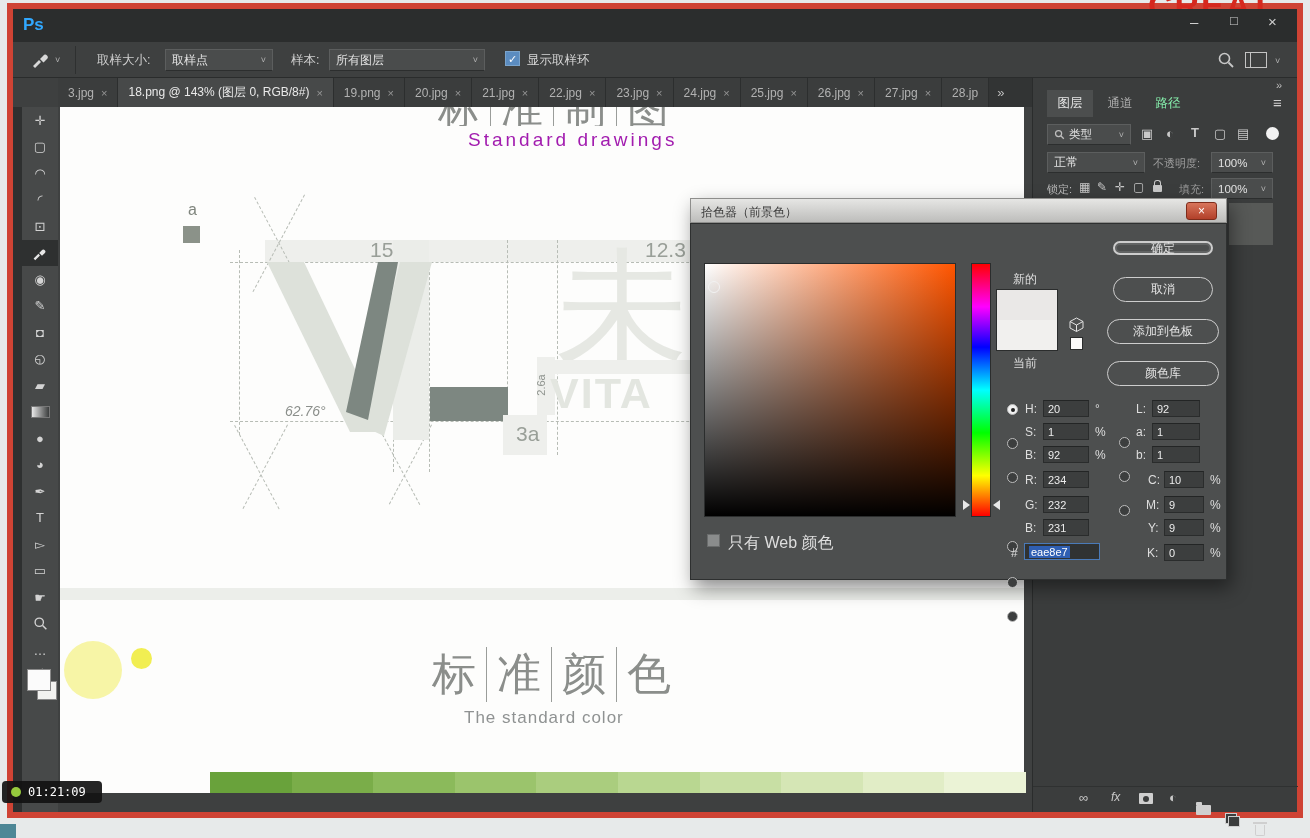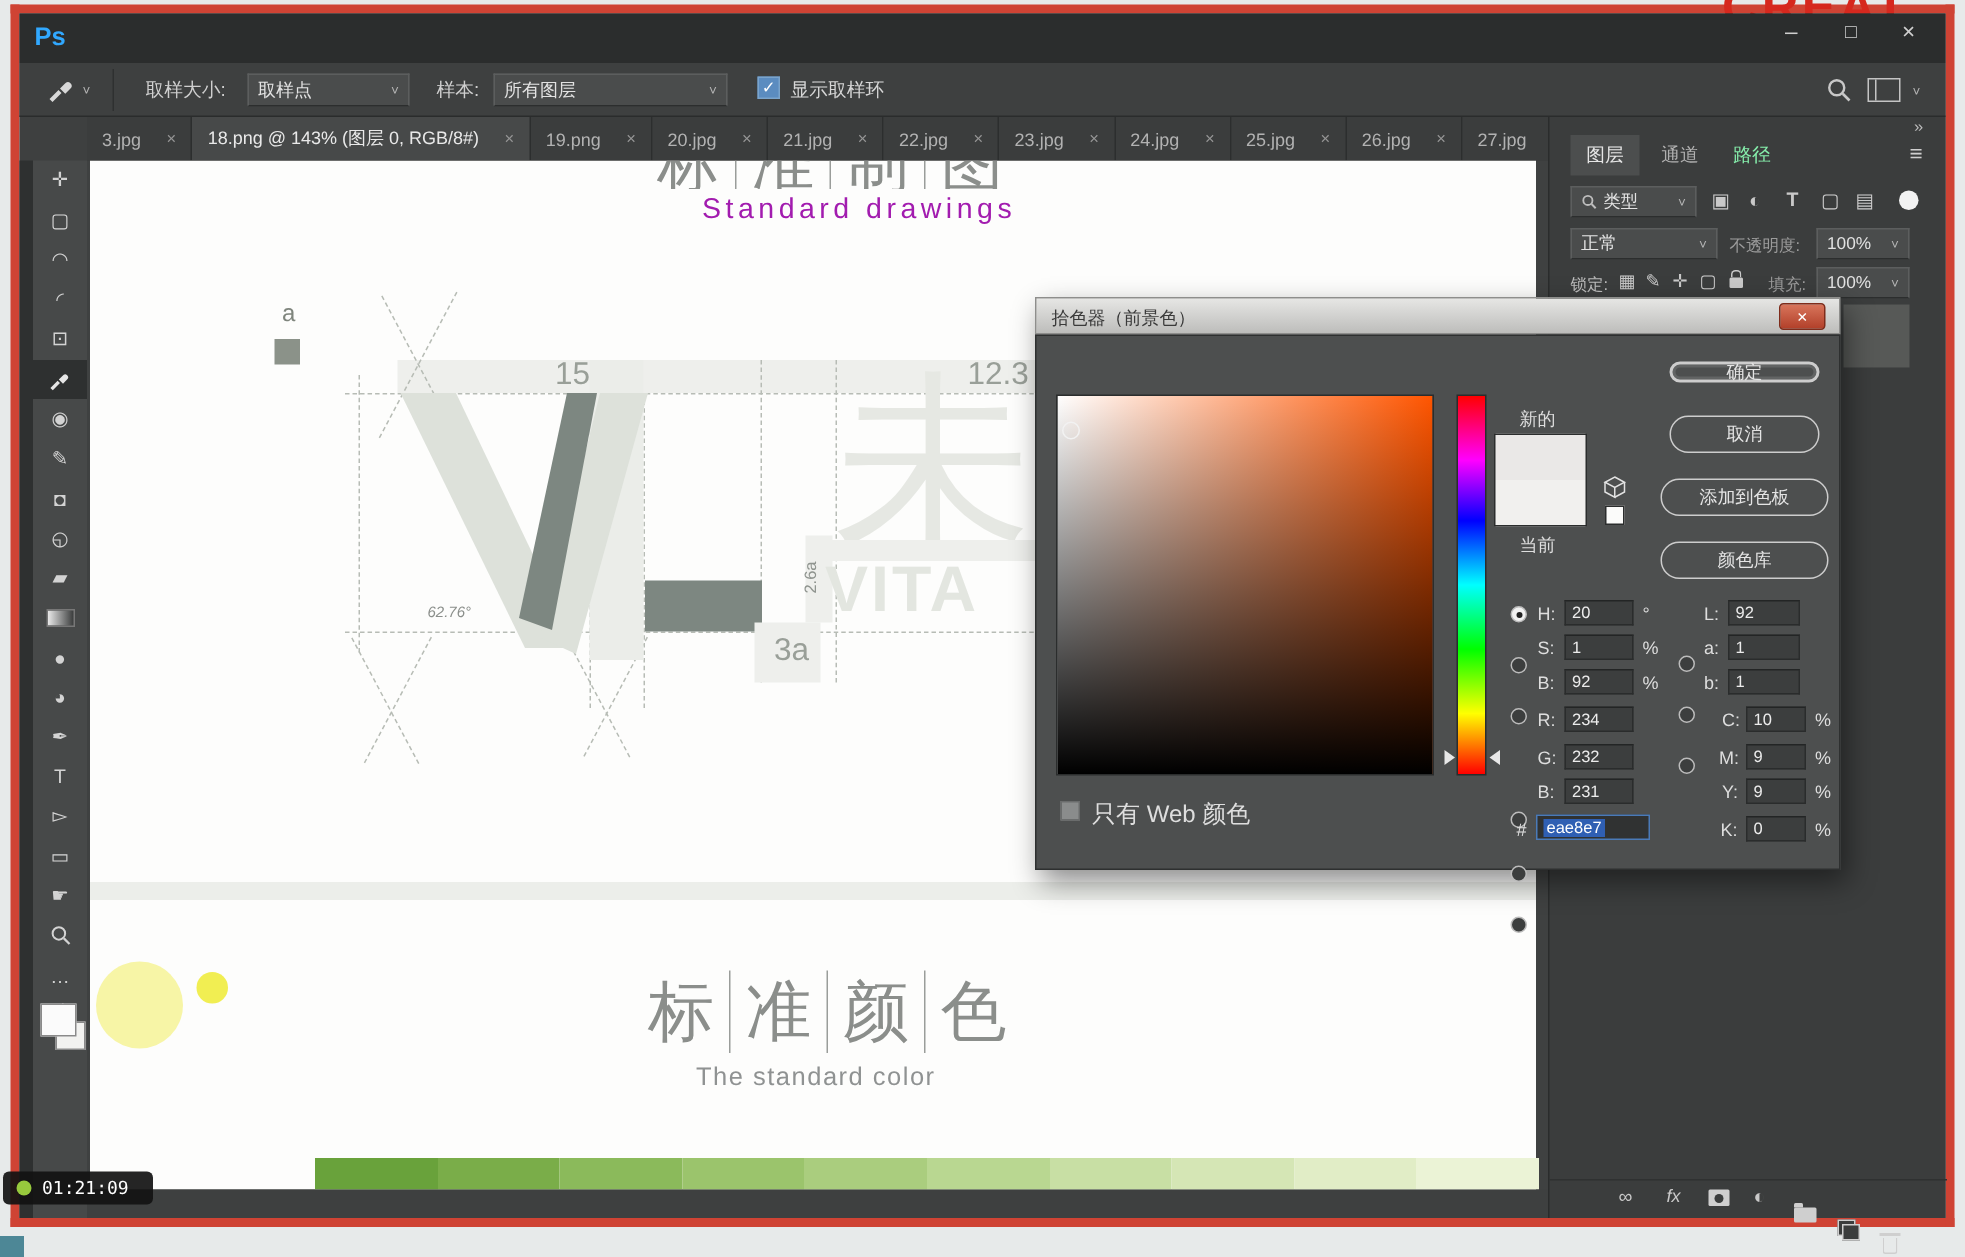--- a/index.html
+++ b/index.html
@@ -8,21 +8,21 @@
   .t{position:absolute;box-sizing:border-box;}
   .txt{white-space:nowrap;}
   
   .frame{background:#cf4334;}
   
   .menuitem{display:inline-block;padding:5px 9px;font-size:13px;color:#d6d6d6;cursor:default;}
   .dd{background:#4a4c4c;border:1px solid #5c5e5e;border-bottom-color:#2c2e2e;color:#e2e2e2;
       font-size:12px;display:flex;align-items:center;justify-content:space-between;padding:0 6px;}
   .chev{font-size:9px;color:#b5b5b5;}
   
-  .tab{display:flex;align-items:center;gap:17px;padding:0 10px;font-size:12px;height:29px;
+  .tab{display:flex;align-items:center;gap:7px;padding:0 10px;font-size:12px;height:29px;
        background:#3b3d3d;color:#b2b2b2;border-right:1px solid #2c2e2e;flex:0 0 auto;}
   .tab.active{background:#474949;color:#e9e9e9;}
   .tabclose{font-size:11px;color:#969696;}
   
   .tool{width:36px;height:26.5px;display:flex;align-items:center;justify-content:center;
         color:#d3d3d3;font-size:13px;}
   .tool.active{background:#2e3030;}
   
   .fld{background:#3c3e3e;border:1px solid #2a2c2c;border-top-color:#232525;color:#ececec;
        font-size:11px;padding:2px 4px;height:17px;}
@@ -228,21 +228,21 @@
       <div class="t gh" style="left:318px;top:318px;width:90px;transform:rotate(62deg);transform-origin:left top"></div>
       <div class="t gh" style="left:372px;top:318px;width:90px;transform:rotate(118deg);transform-origin:left top"></div>
 
       <svg class="t" style="left:170px;top:123px" width="480" height="260" viewBox="0 0 480 260">
         <rect x="163" y="10" width="36" height="200" fill="#ebede9"></rect>
         <polygon points="37,32 74,32 155,202 120,202" fill="#dde1da"></polygon>
         <polygon points="170,32 202,32 154,206 130,195" fill="#dde1da"></polygon>
         <polygon points="148,32 168,32 138,190 116,182" fill="#7d8781"></polygon>
         <rect x="200" y="157" width="78" height="34" fill="#7d8781"></rect>
       </svg>
-      <div class="t txt" style="left:225px;top:296px;font-size:10px;font-style:italic;color:#8b8f8b">62.76°</div>
+      <div class="t txt" style="left:225px;top:296px;font-size:14px;font-style:italic;color:#8b8f8b">62.76°</div>
       <div class="t" style="left:443px;top:308px;width:44px;height:40px;background:#eeefec"></div>
       <div class="t txt" style="left:456px;top:315px;font-size:21px;color:#999f98">3a</div>
       <div class="t" style="left:477px;top:250px;width:18px;height:58px;background:#eeefec"></div>
       <div class="t txt" style="left:470px;top:272px;font-size:11px;color:#8f948f;transform:rotate(-90deg)">2.6a</div>
 
       <div class="t txt" style="left:496px;top:138px;font-size:132px;line-height:1;color:#e6e8e3">未</div>
       <div class="t" style="left:493px;top:253px;width:160px;height:14px;background:#eeefec"></div>
       <div class="t txt" style="left:490px;top:262px;font-size:43px;font-weight:bold;letter-spacing:2px;color:#e3e6e0">VITA</div>
 
       <div class="t" style="left:0;top:481px;width:964px;height:12px;background:#eceeea"></div>

